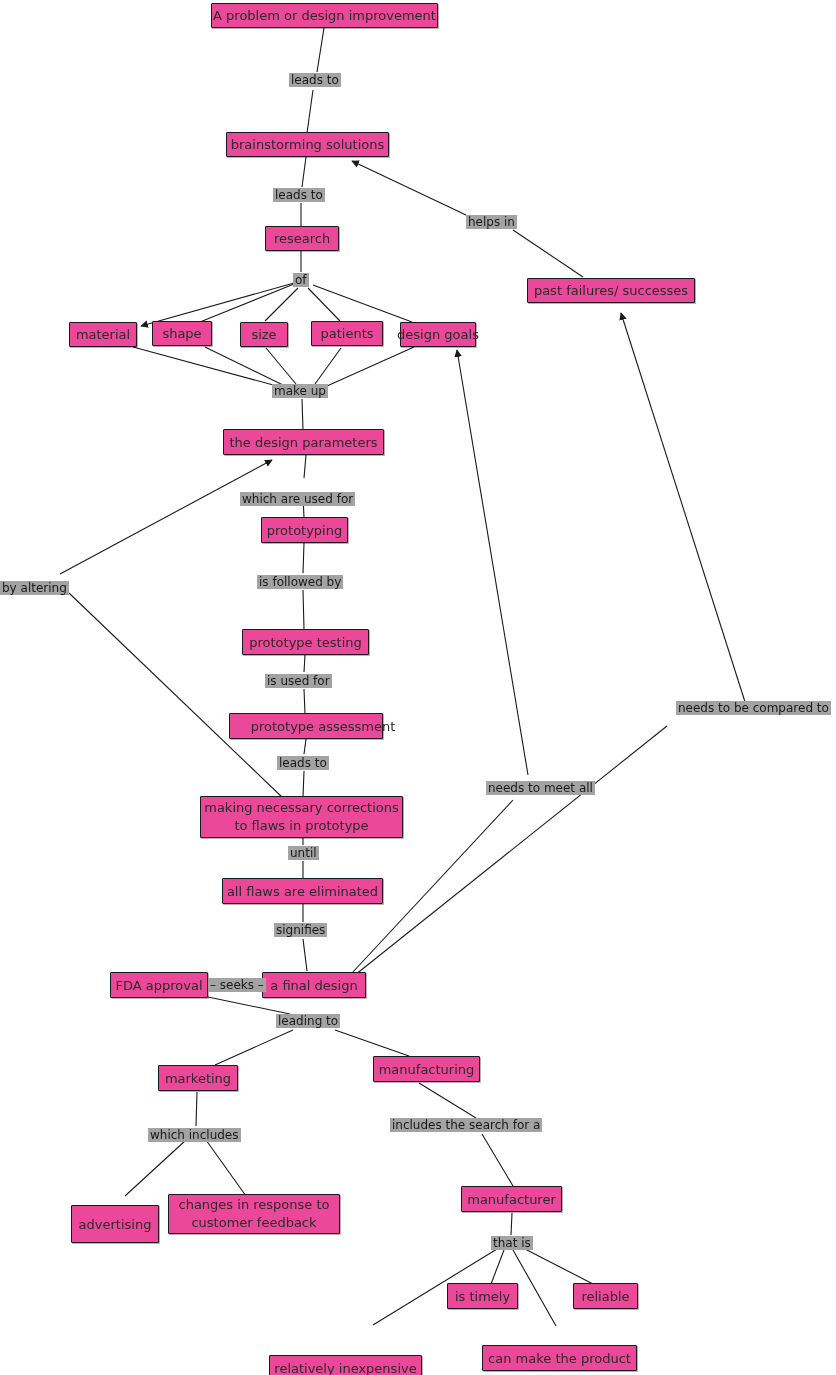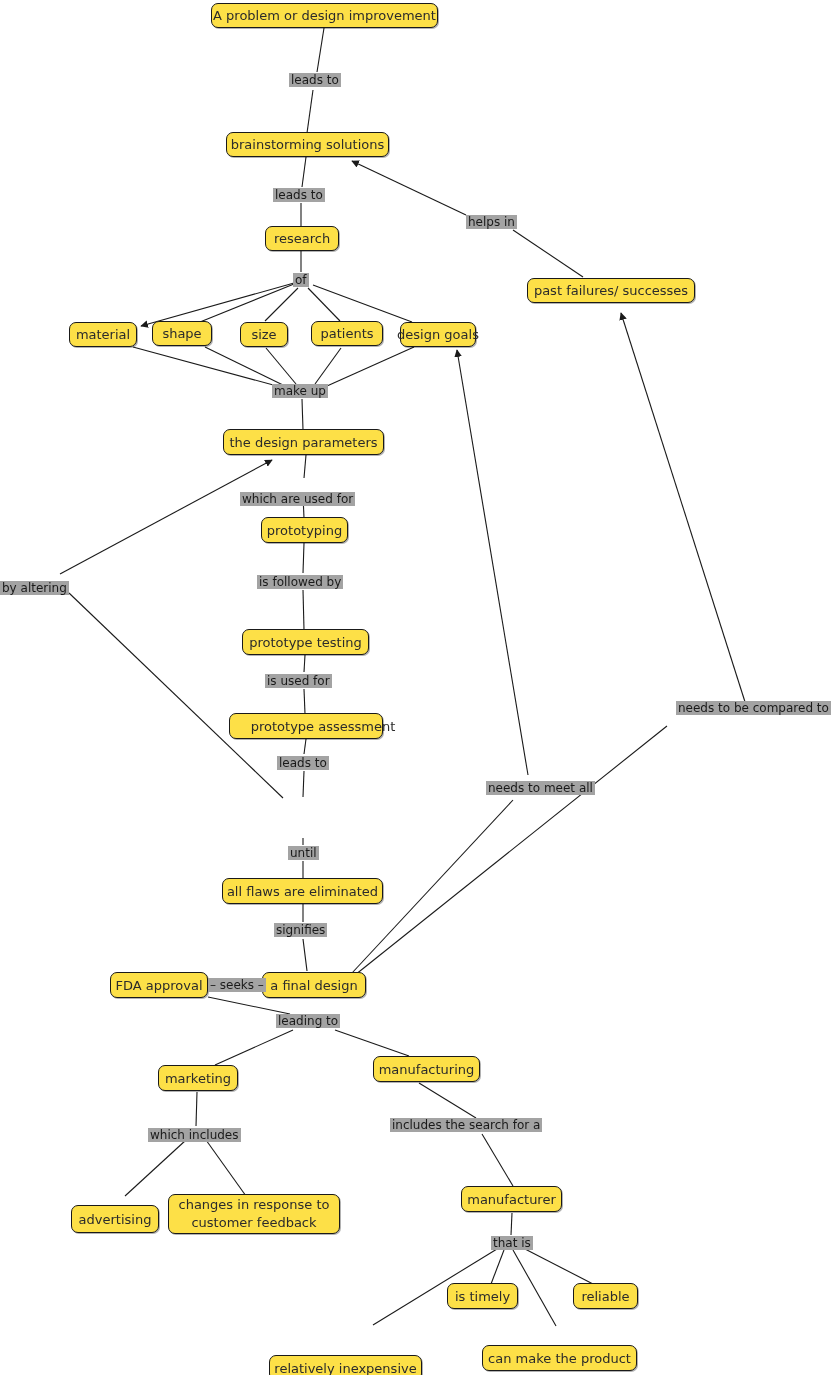--- a/index.html
+++ b/index.html
@@ -20,23 +20,23 @@
     position: absolute;
     left: 0;
     top: 0;
     width: 836px;
     height: 1375px;
     pointer-events: none;
   }
   .node {
     position: absolute;
     box-sizing: border-box;
-    background: #fde047;
+    background: #ec4899;
     border: 1px solid #1a1a1a;
-    border-radius: 7px;
+    border-radius: 1px;
     color: #2b2b2b;
     font-size: 13px;
     line-height: 15px;
     text-align: center;
     display: flex;
     align-items: center;
     justify-content: center;
     padding: 2px 8px;
     white-space: pre;
     box-shadow: 1px 1px 0 rgba(0,0,0,0.30);
@@ -158,32 +158,34 @@
   <div class="node" style="left:527px; top:278px; width:168px; height:25px;">past failures/ successes</div>
 
   <div class="node" style="left:223px; top:429px; width:161px; height:26px;">the design parameters</div>
 
   <div class="node" style="left:261px; top:517px; width:87px; height:26px;">prototyping</div>
 
   <div class="node" style="left:242px; top:629px; width:127px; height:26px;">prototype testing</div>
 
   <div class="node" style="left:229px; top:713px; width:154px; height:26px;padding-left:42px;">prototype assessment</div>
 
+  <div class="node" style="left:200px; top:796px; width:203px; height:42px; line-height:18px;">making necessary corrections
+to flaws in prototype</div>
 
   <div class="node" style="left:222px; top:878px; width:161px; height:26px;">all flaws are eliminated</div>
 
   <div class="node" style="left:110px; top:972px; width:98px; height:26px;">FDA approval</div>
 
   <div class="node" style="left:262px; top:972px; width:104px; height:26px;">a final design</div>
 
   <div class="node" style="left:158px; top:1065px; width:80px; height:26px;">marketing</div>
 
   <div class="node" style="left:373px; top:1056px; width:107px; height:26px;">manufacturing</div>
 
-  <div class="node" style="left:71px; top:1205px; width:88px; height:28px;">advertising</div>
+  <div class="node" style="left:71px; top:1205px; width:88px; height:38px;">advertising</div>
 
   <div class="node" style="left:168px; top:1194px; width:172px; height:40px; line-height:18px;">changes in response to
 customer feedback</div>
 
   <div class="node" style="left:461px; top:1186px; width:101px; height:26px;">manufacturer</div>
 
   <div class="node" style="left:269px; top:1325px; width:153px; height:26px;margin-top:30px;">relatively inexpensive</div>
 
   <div class="node" style="left:447px; top:1283px; width:71px; height:26px;">is timely</div>
 

